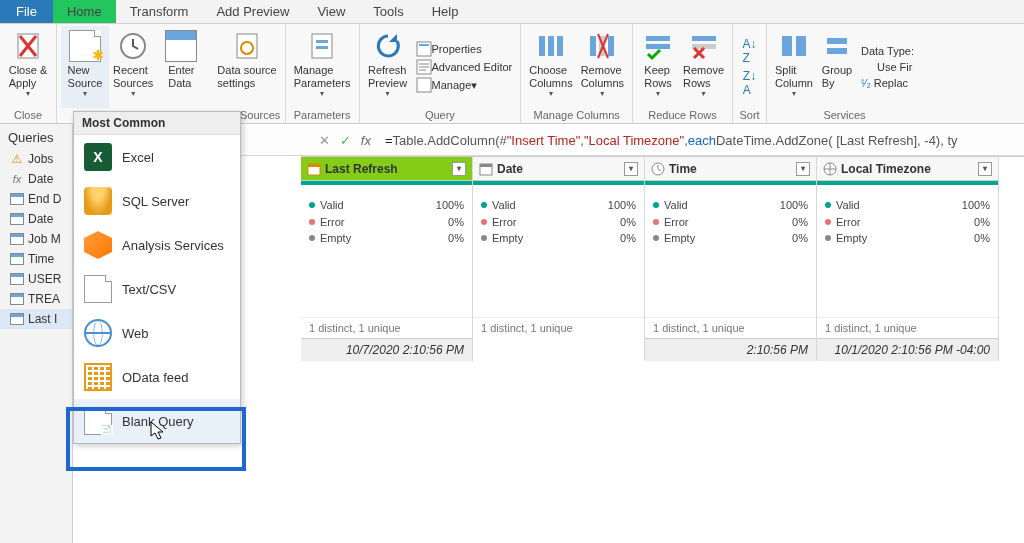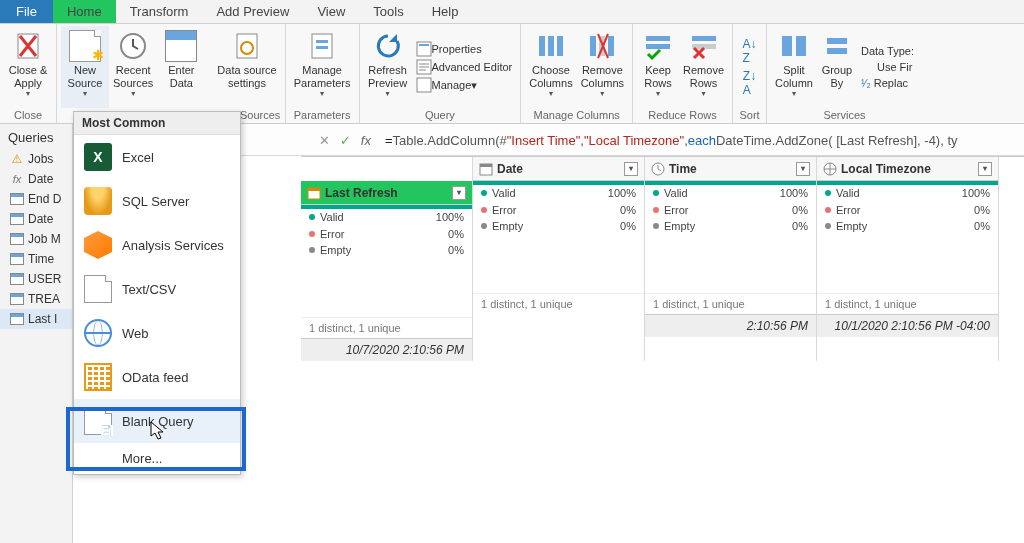--- a/index.html
+++ b/index.html
@@ -11,21 +11,21 @@
   .menubar .tab { padding: 0 14px; display: flex; align-items: center; font-size: 13px; color: #444; }
   .menubar .tab.active { background: #22c55e; }
 
   
   .ribbon { display: flex; height: 100px; background: #f8f8f8; border-bottom: 1px solid #ccc; position: relative; }
   .ribbon-group { display: flex; flex-direction: column; border-right: 1px solid #d8d8d8; padding: 2px 4px 0 4px; }
   .ribbon-group .buttons { display: flex; flex: 1; }
   .ribbon-group .label { text-align: center; font-size: 11px; color: #666; padding: 1px 0 2px; }
   .rbtn { display: flex; flex-direction: column; align-items: center; justify-content: flex-start; padding: 4px 4px 0; min-width: 48px; cursor: default; }
   .rbtn .ico { width: 32px; height: 32px; margin-bottom: 2px; position: relative; }
-  .rbtn .txt { font-size: 11px; text-align: center; line-height: 1.15; color: #333; }
+  .rbtn .txt { font-size: 11px; line-height: 1.15; color: #333; }
   .rbtn .caret { font-size: 8px; color: #555; }
 
   .small-stack { display: flex; flex-direction: column; justify-content: center; gap: 2px; padding: 2px 4px; }
   .small-stack .srow { display: flex; align-items: center; font-size: 11px; color: #333; }
   .small-stack .sico { width: 16px; height: 16px; }
 
   
   .main { display: flex; height: calc(543px - 124px); }
   .sidebar { width: 73px; background: #f3f3f3; border-right: 1px solid #d0d0d0; }
   .sidebar .hdr { font-size: 13px; color: #333; padding: 6px 8px 4px; }
@@ -45,26 +45,26 @@
   .content { flex: 1; display: flex; flex-direction: column; background: #fff; overflow: hidden; }
   .fbar { display: flex; align-items: center; height: 30px; border-bottom: 1px solid #d8d8d8; background: #fdfdfd; padding-left: 246px; font-size: 13px; color: #222; white-space: nowrap; margin-top:2px;}
   .fbar .pre { color: #555; }
   .fbar .str { color: #b3261e; }
   .fbar .kw { color: #1565c0; }
 
   
   .grid { display: flex; border-top: 1px solid #ccc; margin-left: 228px; }
   .gcol { width: 172px; border-right: 1px solid #d8d8d8; display: flex; flex-direction: column; }
   .gcol .chdr { display: flex; align-items: center; gap: 4px; height: 24px; padding: 0 6px; background: #f7f7f7; border-bottom: 1px solid #ccc; font-size: 12px; font-weight: 600; }
-  .gcol.sel .chdr { background: #22c55e; margin-top: 24px; }
+  .gcol.sel .chdr { background: #84cc16; }
   .chdr .dd { margin-left: auto; width: 14px; height: 14px; border: 1px solid #999; background: #fff; display:flex; align-items:center; justify-content:center; font-size:8px; color:#555;}
   .chdr .cico { width: 14px; height: 14px; }
 
   .qbar { height: 4px; background: #00a78e; }
-  .stats { padding: 0 8px; font-size: 11px; color: #444; }
+  .stats { padding: 12px 8px; font-size: 11px; color: #444; }
   .stats .srow { display: flex; align-items: center; justify-content: space-between; line-height: 1.5; }
   .stats .dot { width: 6px; height: 6px; border-radius: 50%; margin-right: 5px; display:inline-block; }
   .stats .vlabel { display:flex; align-items:center;}
   .distinct { padding: 4px 8px; font-size: 11px; color: #777; border-top: 1px solid #eee; margin-top: 58px; }
   .datarow { background: #eee; border-top: 1px solid #ccc; padding: 4px 8px; font-size: 12px; font-style: italic; color: #333; text-align: right; }
 
   
   .ic-page { background: linear-gradient(#fff,#fff); border:1px solid #999; position:relative;}
   .ic-page::after{content:"";position:absolute;top:-1px;right:-1px;width:6px;height:6px;background:#f8f8f8;border-left:1px solid #999;border-bottom:1px solid #999;}
   .ic-db{background:radial-gradient(ellipse at top,#ffd36b 30%,#e59b19 70%);border-radius:4px;}
@@ -538,17 +538,14 @@
     </div>
   <div class="pitem hover" style="position:relative">
     <div class="pico ic-page">
         <span style="position:absolute;bottom:-2px;right:-2px;font-size:10px;background:#fff">📄</span>
       </div>
     <span>Blank Query</span>
     <svg class="cursor-svg" style="left:76px;top:22px" viewBox="0 0 16 20">
         <path d="M1 1 L1 15 L5 12 L8 18 L11 17 L8 11 L13 11 Z" fill="#fff" stroke="#000" stroke-width="1"></path>
       </svg>
   </div>
-  <div class="pitem" style="padding-left:48px">
-      <span>More...</span>
-    </div>
   <div class="highlight" style="left:-8px;top:295px;width:180px;height:64px"></div>
 </div>
 
 </body></html>

